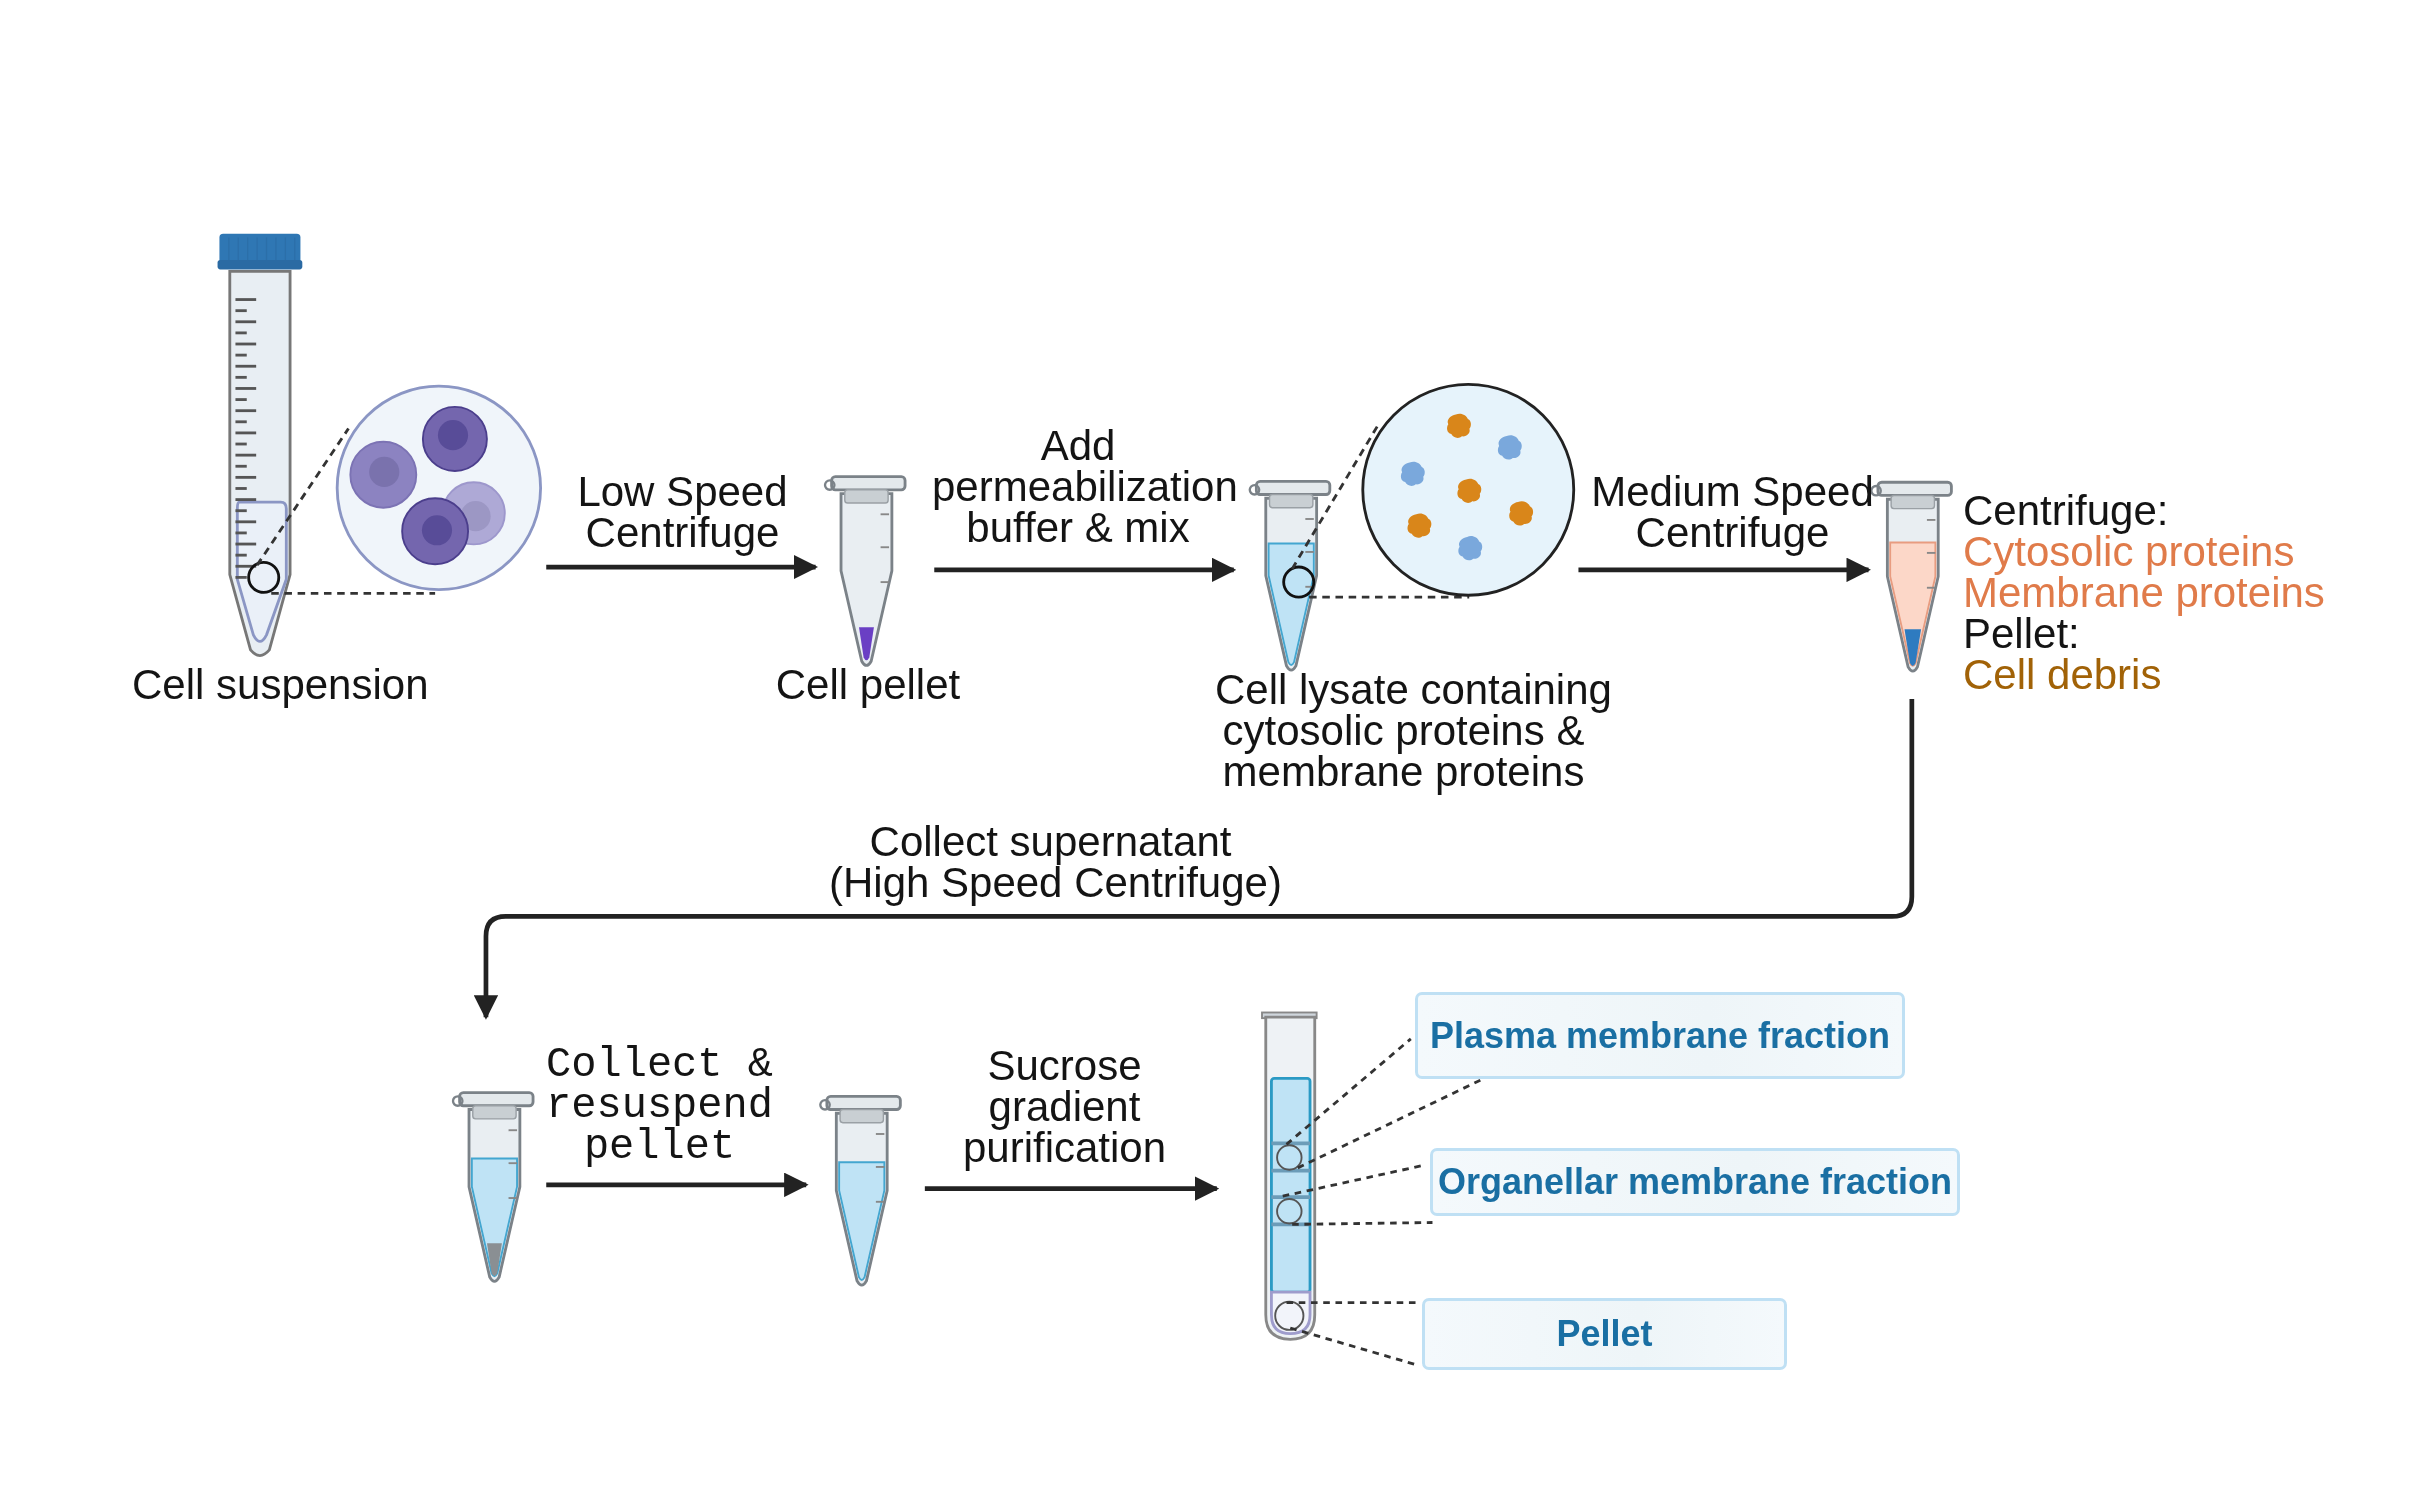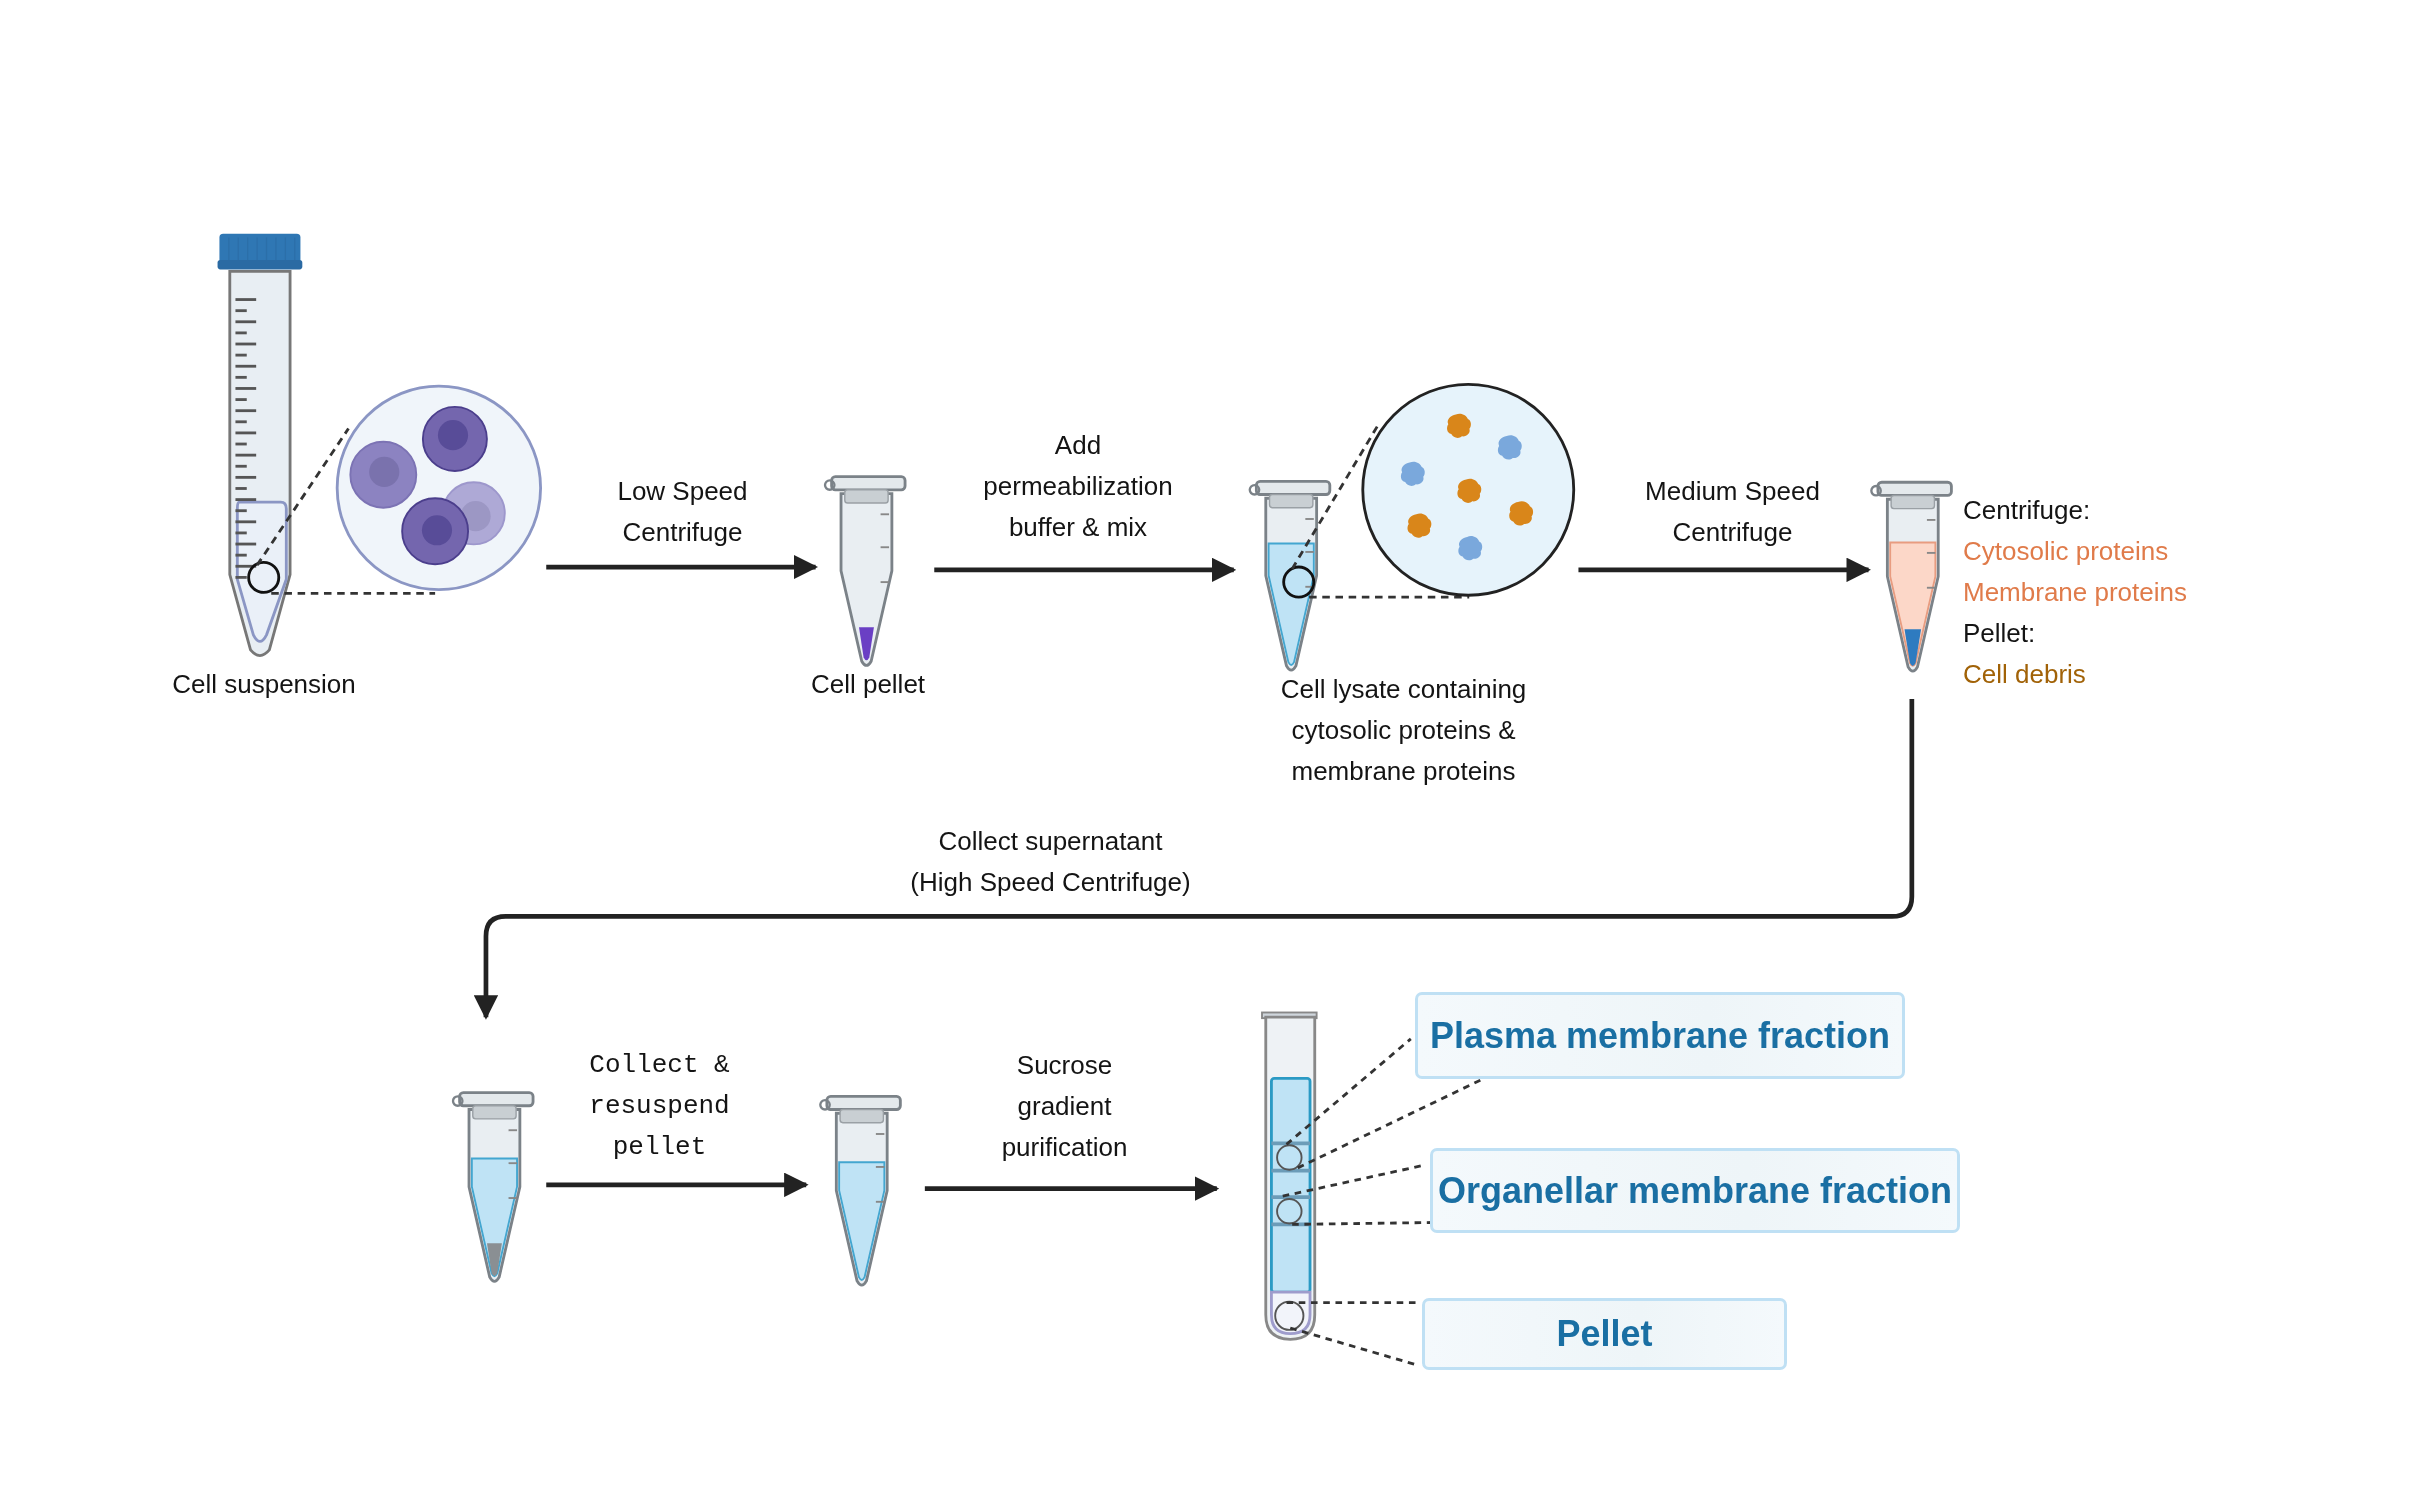--- a/index.html
+++ b/index.html
@@ -1,19 +1,19 @@
 <!DOCTYPE html>
 <html style="font-size:15px"><head>
 <meta charset="utf-8">
 <style>
   html, body { margin: 0; padding: 0; background: #ffffff; }
   body { width: 2411px; height: 1507px; position: relative; overflow: hidden;
          font-family: "Liberation Sans", "DejaVu Sans", sans-serif; color: #111; }
   #canvas { position: absolute; left: 0; top: 0; width: 2411px; height: 1507px; }
-  .lbl { position: absolute; font-size: 26px; line-height: 41px; text-align: center; color: #141414; white-space: nowrap; }
+  .lbl { position: absolute; font-size: 42px; line-height: 41px; text-align: center; color: #141414; white-space: nowrap; }
   .lbl-left { text-align: left; }
   .orange { color: #e07b4a; }
   .blue { color: #a16207; }
   .fraction-box { position: absolute; box-sizing: border-box; border: 3.8px solid #bfe0f4; border-radius: 7px;
                   background: linear-gradient(90deg, #f4f9fc, #eef5f8 60%, #f4f9fc);
                   display: flex; align-items: center; justify-content: center;
                   font-weight: bold; font-size: 36px; color: #1a6fa3; white-space: nowrap; }
 </style>
 </head>
 <body>
@@ -234,15 +234,15 @@
   <div>pellet</div>
 </div>
 
 <div class="lbl" style="left:942px; top:1045px; width:245px;">
   <div>Sucrose</div>
   <div>gradient</div>
   <div>purification</div>
 </div>
 
 <div class="fraction-box" style="left:1415px; top:992px; width:490px; height:87px;">Plasma membrane fraction</div>
-<div class="fraction-box" style="left:1430px; top:1148px; width:530px; height:85px;">Organellar membrane fraction</div>
+<div class="fraction-box" style="left:1430px; top:1148px; width:530px; height:68px;">Organellar membrane fraction</div>
 <div class="fraction-box" style="left:1422px; top:1298px; width:365px; height:72px;">Pellet</div>
 
 
 </body></html>

